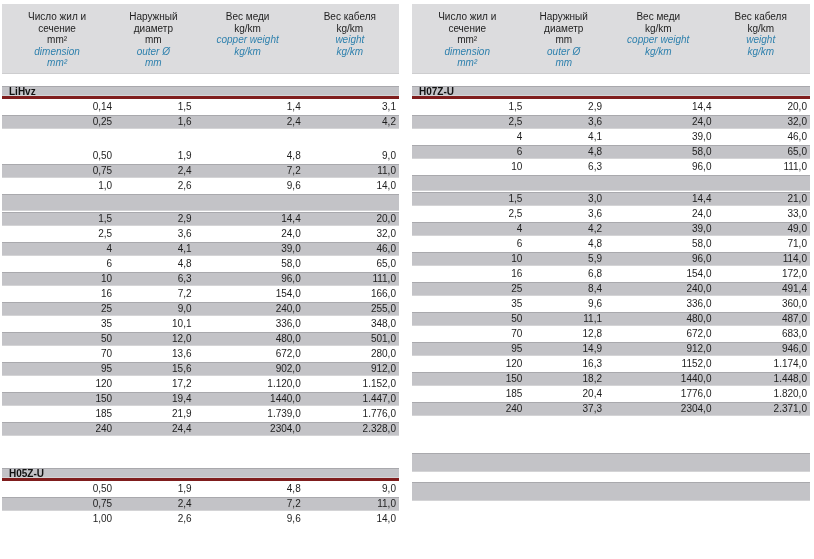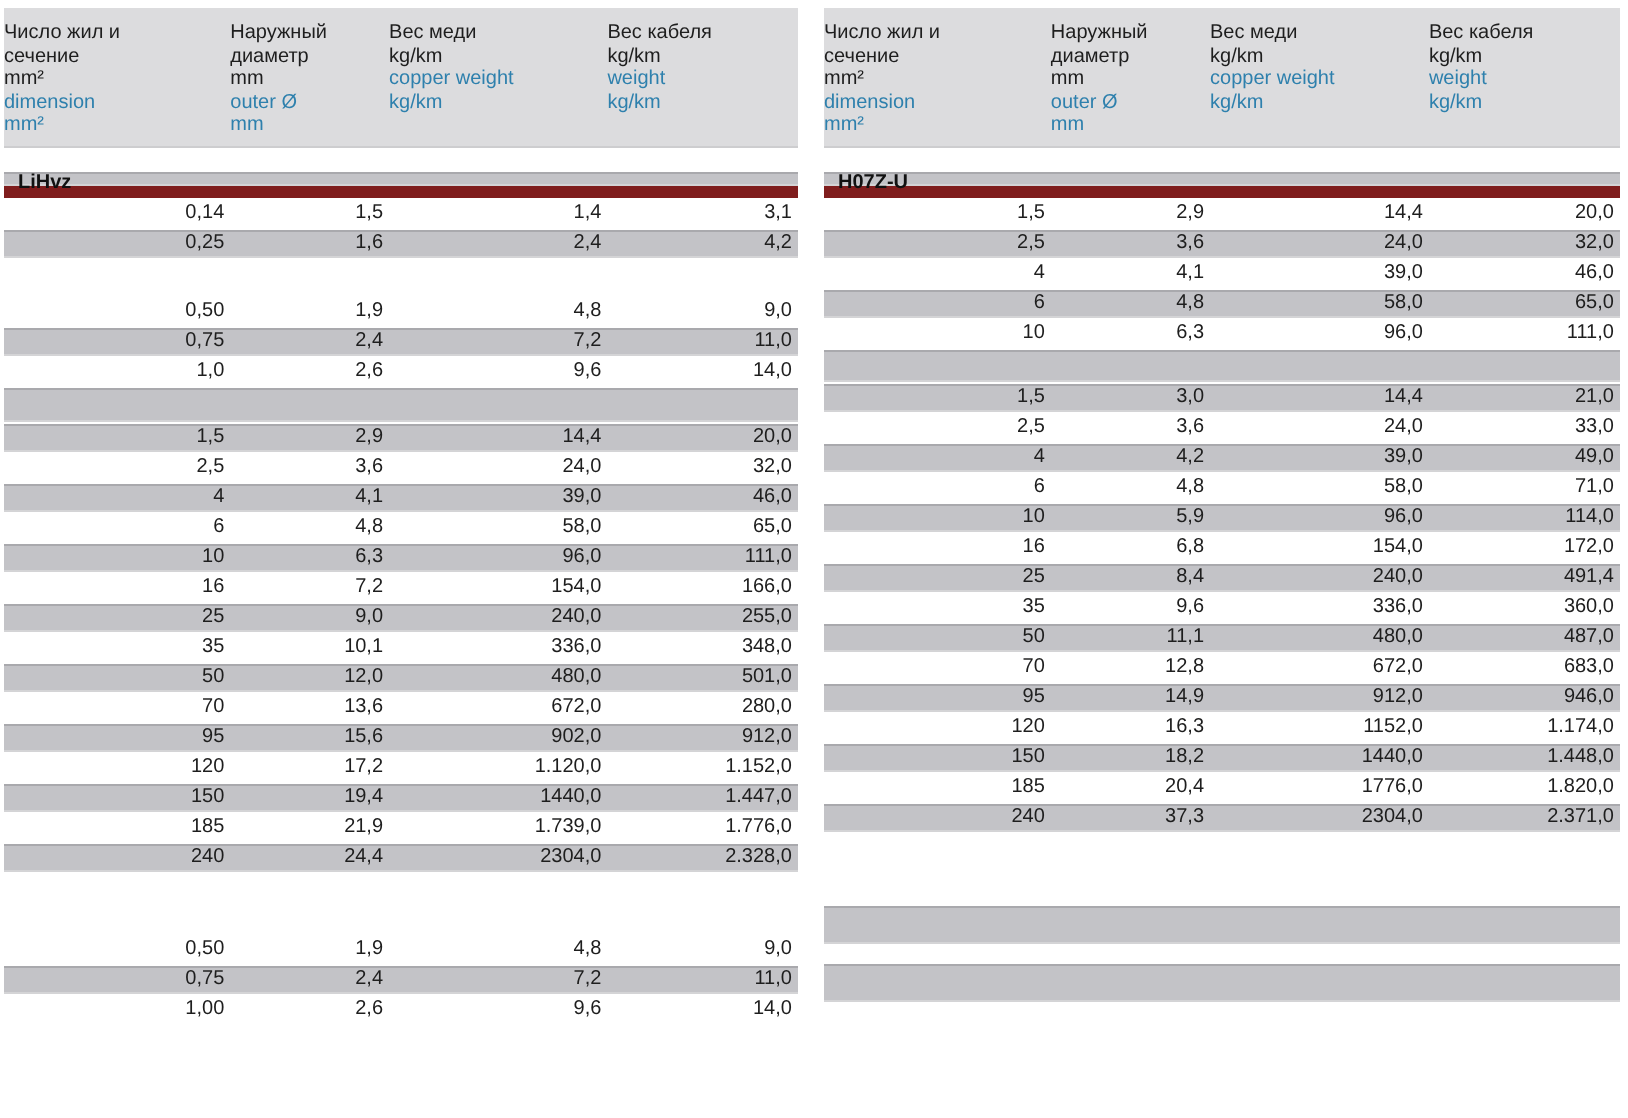--- a/index.html
+++ b/index.html
@@ -21,39 +21,39 @@
   
   .header-block{
     box-sizing:border-box;
     height:70px;
     background:#dcdcde;
     display:flex;
     padding-top:7px;
     margin-bottom:12px;
     border-bottom:1px solid #cdcdcf;
   }
-  .hcell{box-sizing:border-box;text-align:left;padding-right:3px;}
+  .hcell{box-sizing:border-box;text-align:center;padding-right:3px;}
   .hline{font-size:10px;line-height:11.5px;white-space:nowrap;}
-  .hline.blue{color:#2e80ad;}
+  .hline.blue{color:#2e80ad;font-style:italic;}
 
   
   .c0{width:28.5%;}
   .c1{width:20%;}
   .c2{width:27.5%;}
   .c3{width:24%;}
 
   
   .sec-label{
     box-sizing:border-box;
     height:13px;
     line-height:12px;
     font-size:10px;
     font-weight:bold;
     padding-left:7px;
-    border-bottom:6px solid #7f1d1d;
+    border-bottom:3px solid #7f1d1d;
     color:#111111;
   }
 
   
   .row{
     box-sizing:border-box;
     height:14px;
     display:flex;
     align-items:center;
   }
@@ -224,20 +224,21 @@
         <div class="cell c2">1.739,0</div>
         <div class="cell c3">1.776,0</div>
       </div>
       <div class="row gray">
         <div class="cell c0">240</div>
         <div class="cell c1">24,4</div>
         <div class="cell c2">2304,0</div>
         <div class="cell c3">2.328,0</div>
       </div>
       <div class="spacer white" style="height: 30px;"></div>
+      <div class="sec-label gray">H05Z-U</div>
       <div class="row white">
         <div class="cell c0">0,50</div>
         <div class="cell c1">1,9</div>
         <div class="cell c2">4,8</div>
         <div class="cell c3">9,0</div>
       </div>
       <div class="row gray">
         <div class="cell c0">0,75</div>
         <div class="cell c1">2,4</div>
         <div class="cell c2">7,2</div>

